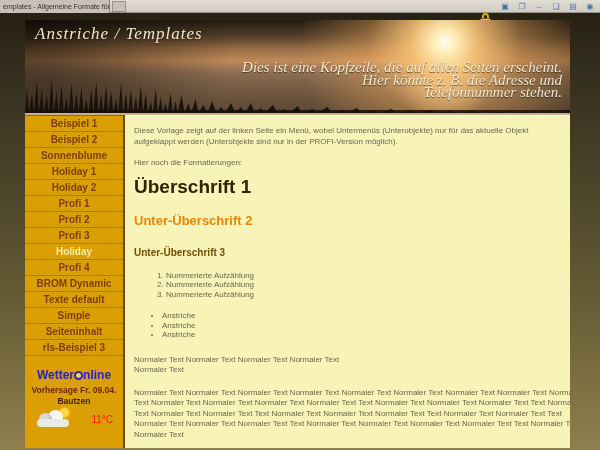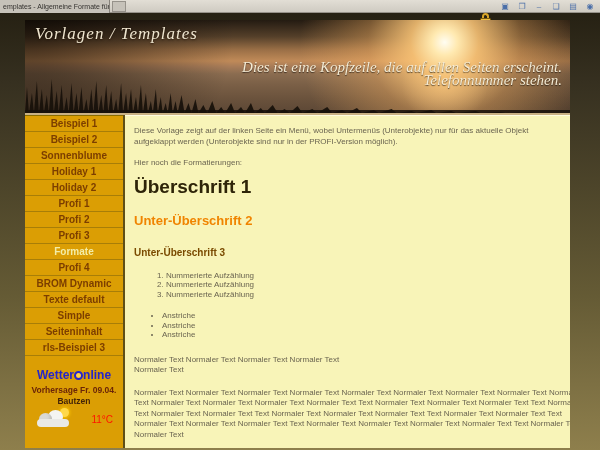--- a/index.html
+++ b/index.html
@@ -114,40 +114,41 @@
     <span class="lockbody"></span>
   </div>
 
   <div class="site">
 
     <div class="site-header">
       <svg class="grass" viewBox="0 0 550 40" preserveAspectRatio="none">
         <path fill="#17100a" fill-opacity="0.92" d="M0,40 L2,14 4,40 7,20 9,40 12,8 14,40 17,16 19,40 22,22 24,40 27,6 29,40 32,18 34,40 37,12 39,40 42,24 44,40 47,10 49,40 52,20 54,40 57,14 59,40 62,26 64,40 67,16 69,40 72,8 74,40 77,22 79,40 82,12 84,40 87,18 89,40 92,26 94,40 97,10 99,40 102,20 104,40 107,16 109,40 112,24 114,40 117,12 119,40 122,20 124,40 127,28 129,40 132,16 134,40 137,24 139,40 142,30 144,40 147,20 149,40 152,28 154,40 158,22 161,40 165,30 168,40 172,26 175,40 180,32 184,40 189,28 193,40 198,34 202,40 208,30 212,40 218,34 222,40 228,30 232,40 238,35 242,40 250,32 255,40 262,36 267,40 275,33 280,40 290,36 295,40 305,34 310,40 320,37 325,40 335,35 340,40 352,37 357,40 370,36 375,40 390,38 395,40 410,37 415,40 430,38 435,40 455,38 460,40 480,39 485,40 510,39 515,40 550,40 Z"></path>
         <rect x="0" y="37" width="550" height="3" fill="#17100a" fill-opacity="0.85"></rect>
       </svg>
-      <div class="site-title">Vorlagen / Templates</div>
+      <div class="site-title">Anstriche / Templates</div>
       <div class="tagline">
         <div>Dies ist eine Kopfzeile, die auf allen Seiten erscheint.</div>
+        <div>Hier könnte z. B. die Adresse und</div>
         <div>Telefonnummer stehen.</div>
       </div>
     </div>
 
     <div class="site-body">
 
       <div class="sidebar">
         <nav class="menu">
           <div class="menu-item">Beispiel 1</div>
           <div class="menu-item">Beispiel 2</div>
           <div class="menu-item">Sonnenblume</div>
           <div class="menu-item">Holiday 1</div>
           <div class="menu-item">Holiday 2</div>
           <div class="menu-item">Profi 1</div>
           <div class="menu-item">Profi 2</div>
           <div class="menu-item">Profi 3</div>
-          <div class="menu-item active">Formate</div>
+          <div class="menu-item active">Holiday</div>
           <div class="menu-item">Profi 4</div>
           <div class="menu-item">BROM Dynamic</div>
           <div class="menu-item">Texte default</div>
           <div class="menu-item">Simple</div>
           <div class="menu-item">Seiteninhalt</div>
           <div class="menu-item">rls-Beispiel 3</div>
         </nav>
 
         <div class="weather">
           <div class="w-logo"><span>Wetter</span><span class="o-sun"></span><span>nline</span></div>

